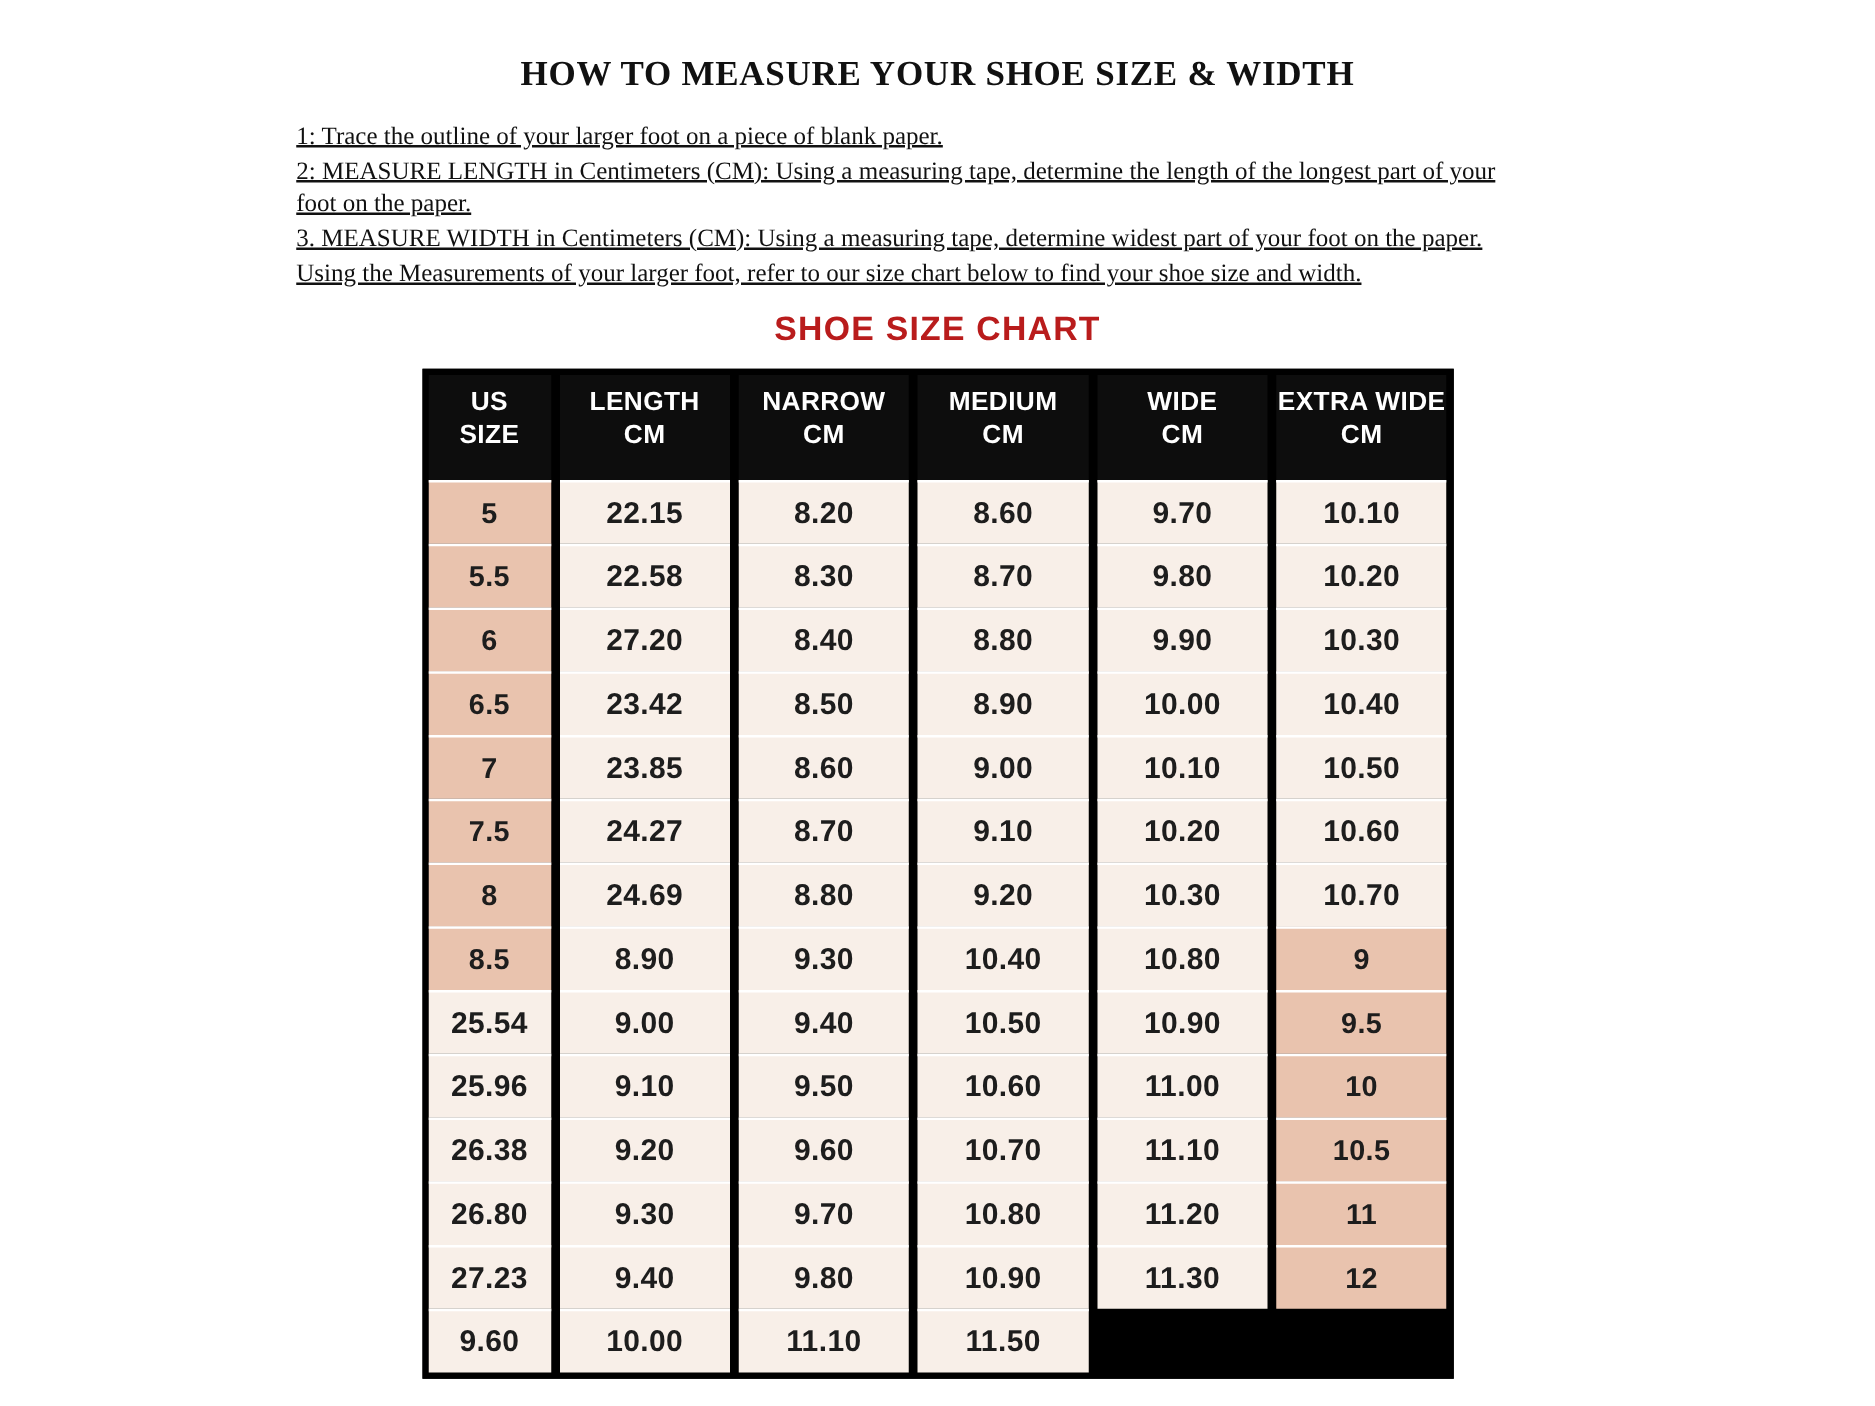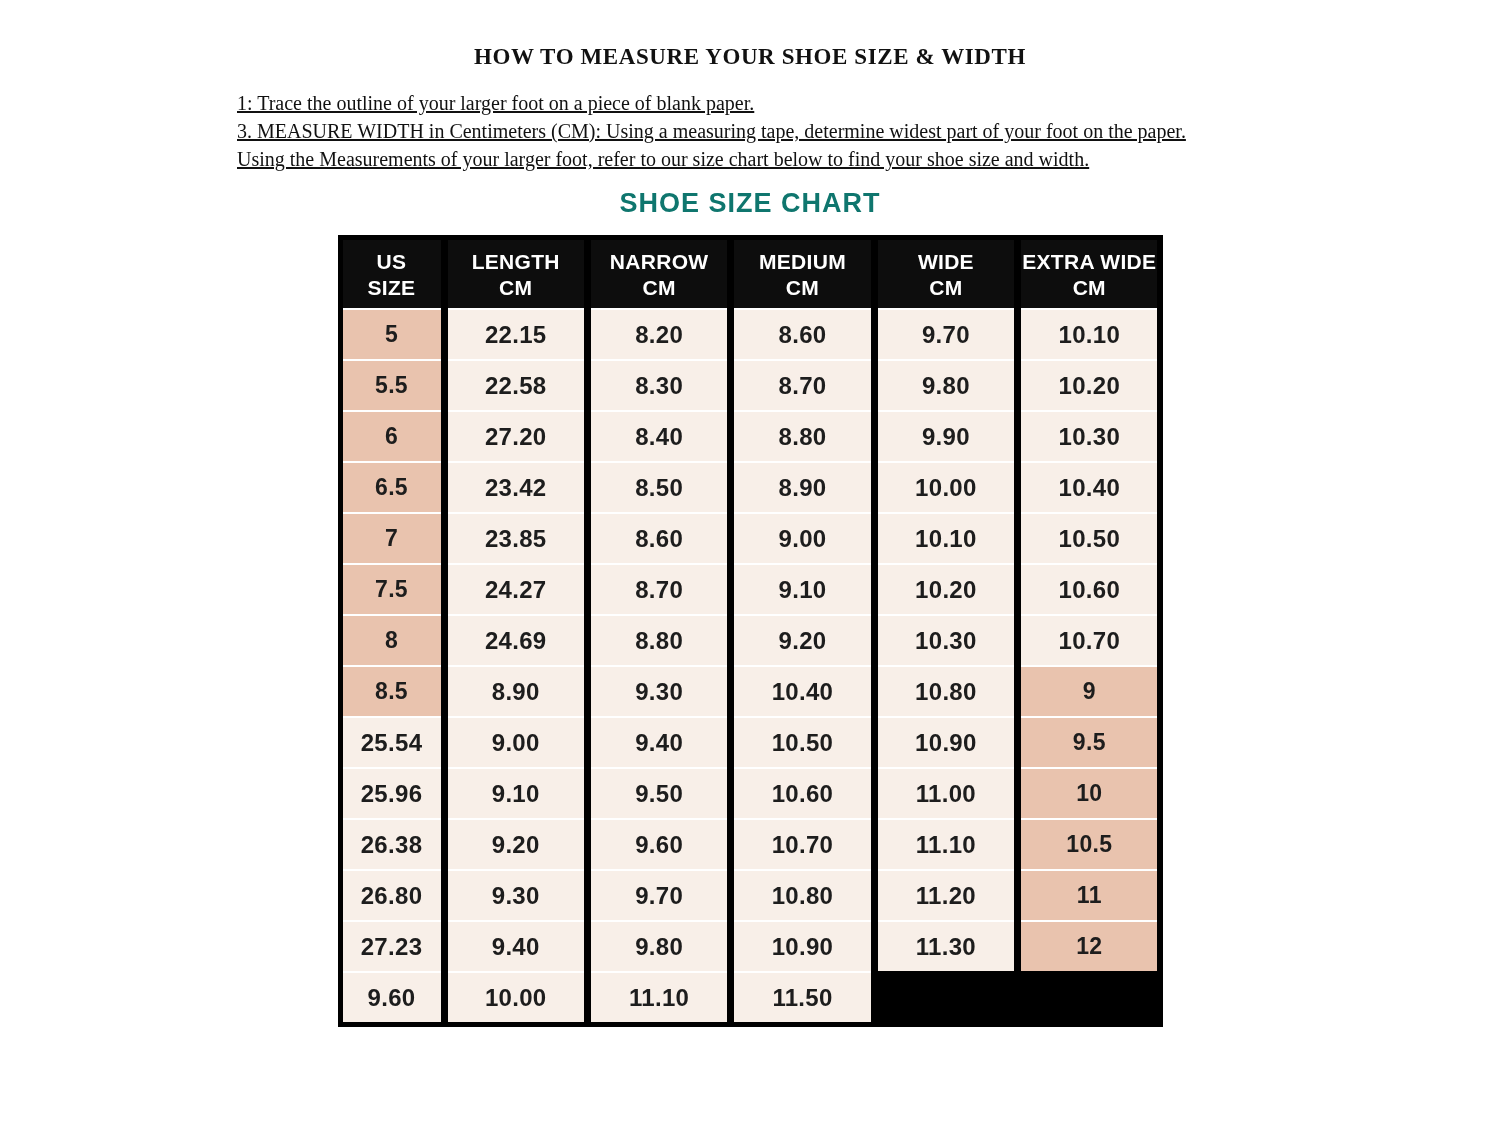--- a/index.html
+++ b/index.html
@@ -11,59 +11,59 @@
     height: 1125px;
     background: #ffffff;
     overflow: hidden;
     font-family: "Liberation Serif", serif;
   }
   .main-title {
     padding-top: 44px;
     text-align: center;
     font-family: "Liberation Serif", serif;
     font-weight: bold;
-    font-size: 23px;
+    font-size: 28px;
     letter-spacing: 0.6px;
     color: #111111;
   }
   .instructions {
     margin: 20px 0 0 237px;
     width: 985px;
     font-size: 20px;
     line-height: 26px;
     color: #111111;
   }
   .instructions p { margin: 0 0 2px 0; text-decoration: underline; }
   .table-title {
     margin-top: 16px;
     text-align: center;
     font-family: "Liberation Sans", sans-serif;
     font-weight: 600;
     font-size: 27px;
     letter-spacing: 1px;
-    color: #0f766e;
+    color: #b91c1c;
   }
   .size-table {
     display: grid;
     grid-template-columns: 98px repeat(5, 1fr);
     column-gap: 7px;
     width: 825px;
     margin: 16px auto 0 auto;
     background: #000000;
     border: 5px solid #000000;
   }
   .th {
     background: #0d0d0d;
     color: #ffffff;
     font-family: "Liberation Sans", sans-serif;
     font-weight: bold;
     font-size: 21px;
     line-height: 1.22;
     text-align: center;
-    padding: 9px 0 8px 0;
+    padding: 9px 0 24px 0;
     white-space: pre-line;
     letter-spacing: 0.3px;
   }
   .td {
     background: #f8efe8;
     border-top: 2px solid #ffffff;
     height: 51px;
     display: flex;
     align-items: center;
     justify-content: center;
@@ -80,20 +80,21 @@
 </style>
 </head>
 <body>
 
 <div class="page">
 
   <h1 class="main-title">HOW TO MEASURE YOUR SHOE SIZE &amp; WIDTH</h1>
 
   <div class="instructions">
     <p>1: Trace the outline of your larger foot on a piece of blank paper.</p>
+    <p>2: MEASURE LENGTH in Centimeters (CM): Using a measuring tape, determine the length of the longest part of your foot on the paper.</p>
     <p>3. MEASURE WIDTH in Centimeters (CM): Using a measuring tape, determine widest part of your foot on the paper.</p>
     <p>Using the Measurements of your larger foot, refer to our size chart below to find your shoe size and width.</p>
   </div>
 
   <div class="table-title">SHOE SIZE CHART</div>
 
   <div class="size-table" id="size-grid">
       <div class="th">US
 SIZE</div>
       <div class="th">LENGTH

